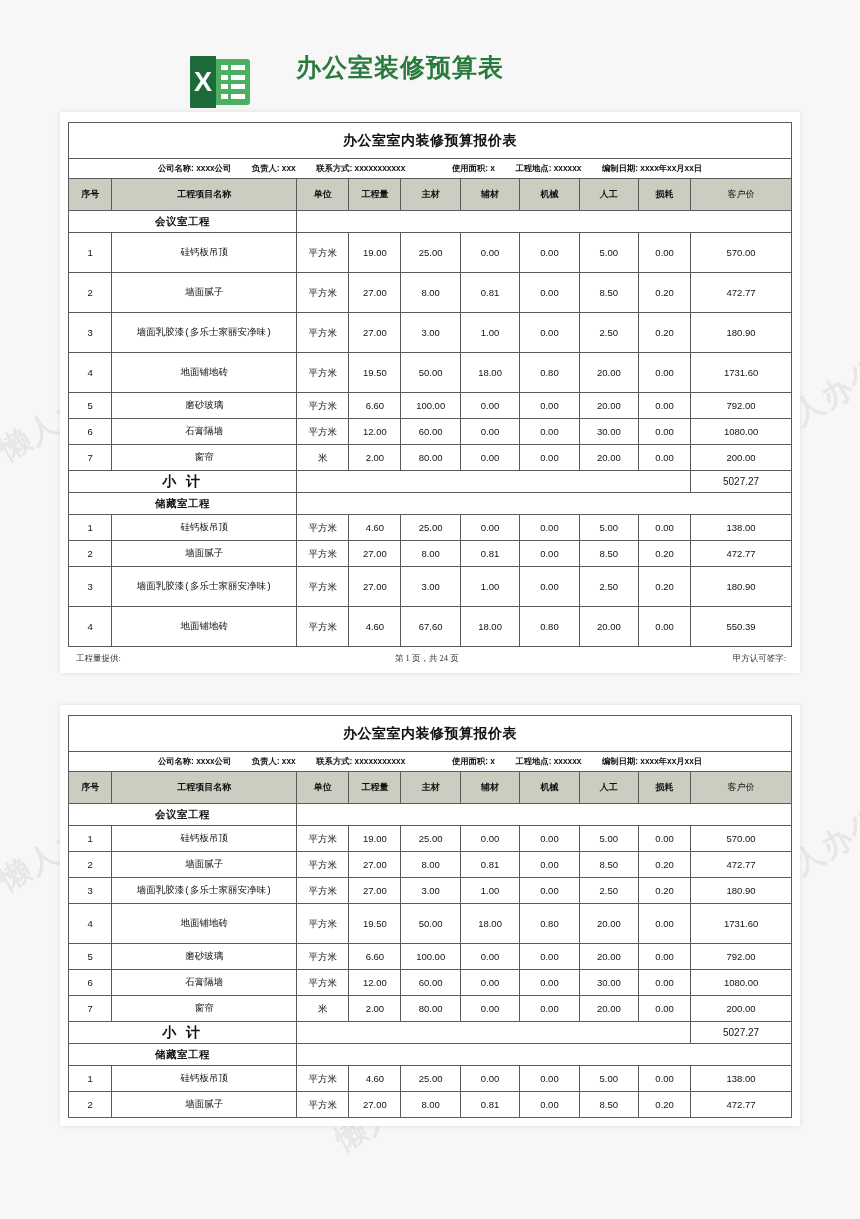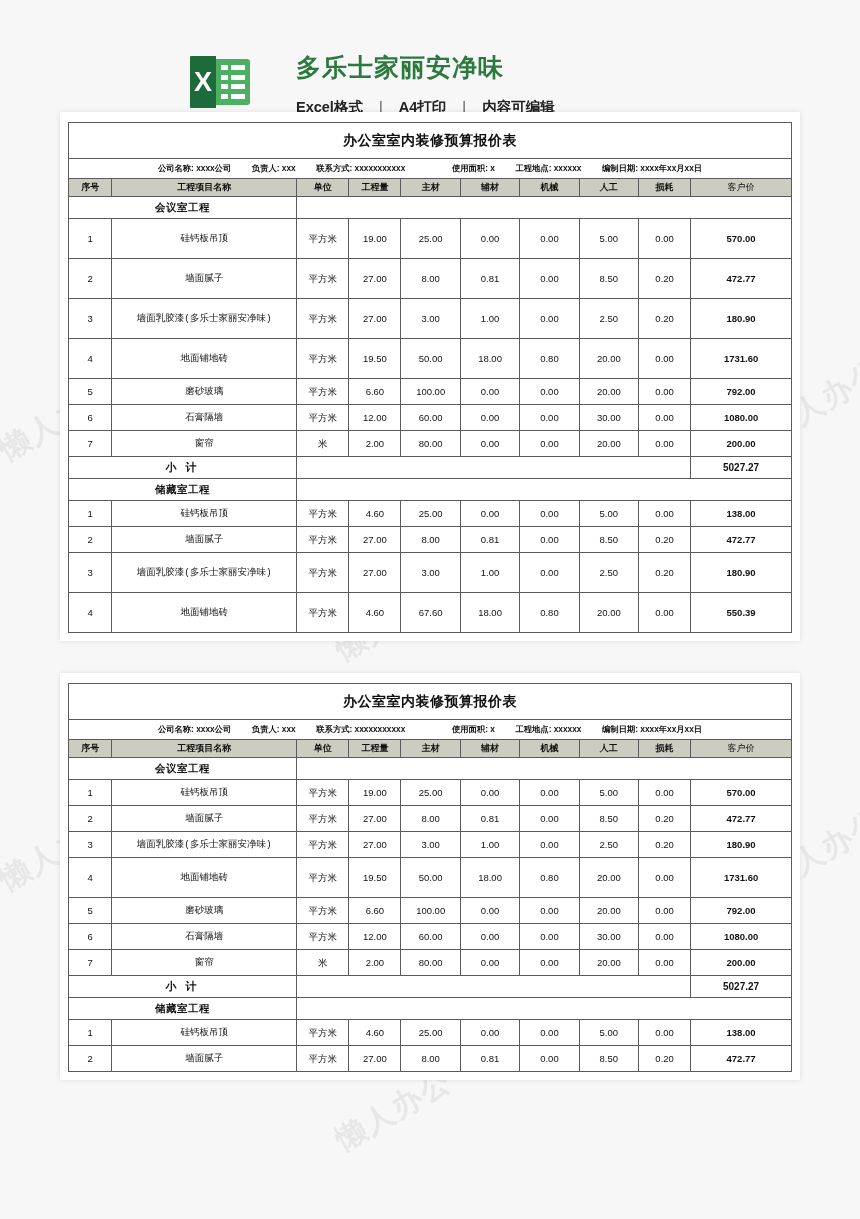--- a/index.html
+++ b/index.html
@@ -119,47 +119,47 @@
     margin-left: 28px;
   }
   td.info-band .lbl { font-weight: bold; }
   td.info-band .val { font-weight: bold; }
   td.info-band .gap1 { display:inline-block; width: 16px; }
   td.info-band .gap2 { display:inline-block; width: 42px; }
 
   
   tr.colhead td {
     background: #ccccc0;
-    height: 18px;
+    height: 32px;
     font-size: 9px;
     font-weight: bold;
   }
   tr.colhead td.cust { font-weight: normal; }
 
   
   td.section {
     background: #ccf5cc;
     height: 22px;
     font-size: 10.5px;
     font-weight: bold;
     text-align: center;
     letter-spacing: 0.5px;
   }
   td.blank-wide { background: #ffffff; }
 
   
   tr.data td { height: 26px; font-size: 9.5px; }
   tr.data.tall td { height: 40px; }
   td.name { text-align: left; padding-left: 8px; font-family: Liberation Mono, monospace; }
-  td.price { font-weight: bold; }
-
-  
-  td.sub-label { background: #ccf5cc; height: 22px; font-weight: bold; font-size: 11px; letter-spacing: 3px; }
+  td.price { font-weight: normal; }
+
+  
+  td.sub-label { background: #ccf5cc; height: 22px; font-weight: bold; font-size: 14px; letter-spacing: 3px; }
   td.sub-blank { background: #ffffff; }
-  td.sub-value { background: #ccf5cc; font-weight: bold; font-size: 10px; }
+  td.sub-value { background: #ccf5cc; font-weight: normal; font-size: 10px; }
 
   
   .sheet-foot {
     display: flex;
     justify-content: space-between;
     align-items: center;
     font-size: 8.5px;
     color: #333;
     padding: 6px 6px 0 8px;
     font-family: "Liberation Serif", serif;
@@ -209,28 +209,21 @@
           <i class="a"></i>
           <i class="b"></i>
         </div>
       <div class="gr">
           <i class="a"></i>
           <i class="b"></i>
         </div>
     </div>
   </div>
   <div class="head-text">
-    <div class="head-title">多乐士家丽安净味</div>
-    <div class="head-sub">
-      <span>Excel格式</span>
-      <span class="sep">|</span>
-      <span>A4打印</span>
-      <span class="sep">|</span>
-      <span>内容可编辑</span>
-    </div>
+    <div class="head-title">办公室装修预算表</div>
   </div>
 </div>
 
 <div class="card">
   <table class="sheet">
     <colgroup>
       <col style="width:6.0%">
         <col style="width:25.5%">
         <col style="width:7.2%">
         <col style="width:7.2%">
@@ -422,20 +415,25 @@
         <td>67.60</td>
         <td>18.00</td>
         <td>0.80</td>
         <td>20.00</td>
         <td>0.00</td>
         <td class="price">550.39</td>
       </tr>
     </tbody>
   </table>
 
+  <div class="sheet-foot">
+    <span>工程量提供:</span>
+    <span class="mid">第 1 页，共 24 页</span>
+    <span>甲方认可签字:</span>
+  </div>
 </div>
 
 <div class="card clipped">
   <table class="sheet">
     <colgroup>
       <col style="width:6.0%">
         <col style="width:25.5%">
         <col style="width:7.2%">
         <col style="width:7.2%">
       <col style="width:8.2%">

